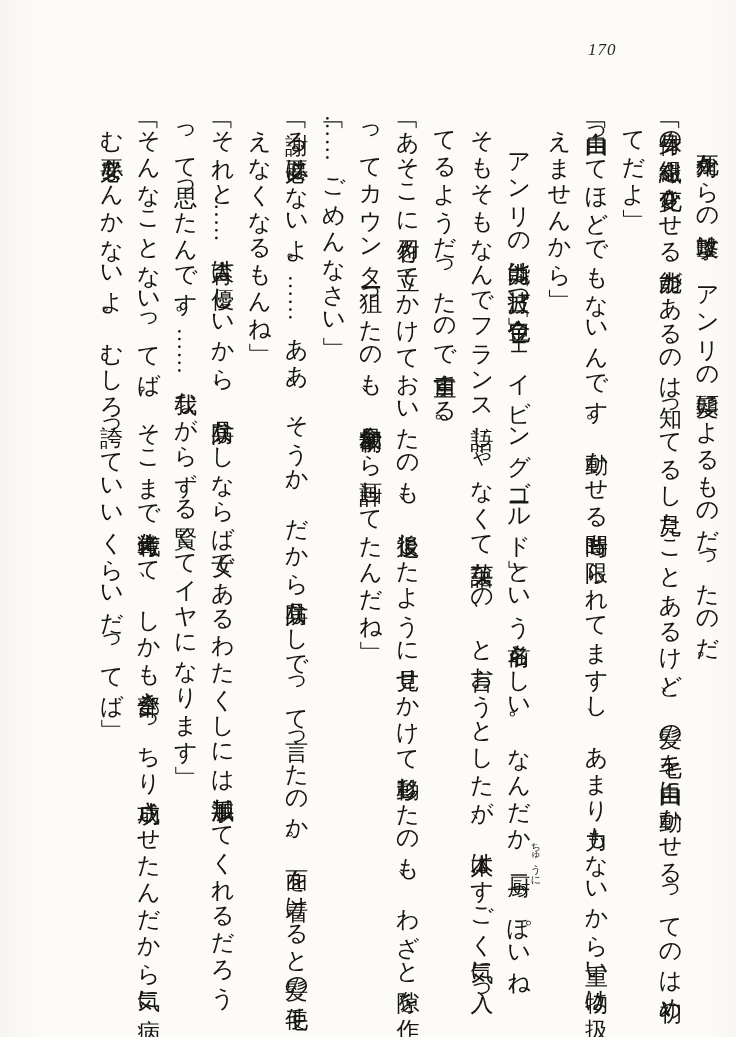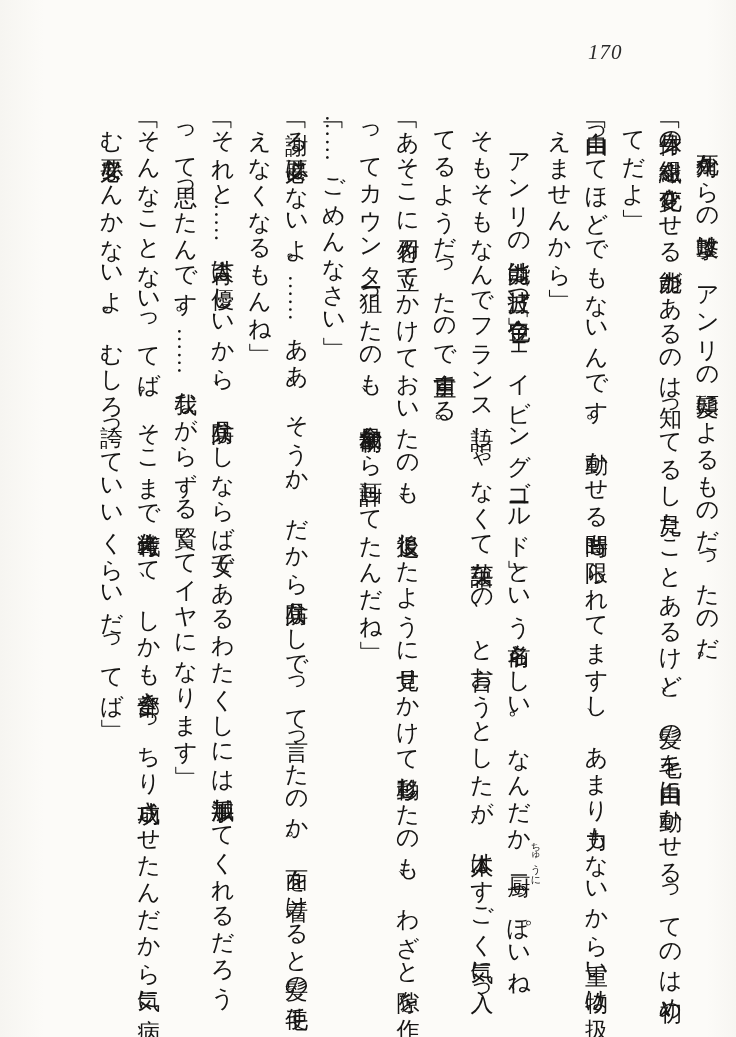--- a/index.html
+++ b/index.html
@@ -17,21 +17,21 @@
     position: absolute;
     inset: 0;
     background: linear-gradient(90deg, #f6f5f1 0%, #fcfbf8 6%, #fcfbf8 96%, #f7f6f2 100%);
   }
   .page-number {
     position: absolute;
     top: 40px;
     left: 588px;
     font-family: "Liberation Serif", "DejaVu Serif", serif;
     font-style: italic;
-    font-size: 21px;
+    font-size: 17px;
     letter-spacing: 1px;
     color: #2a2a2a;
   }
   .text-block {
     position: absolute;
     top: 114px;
     right: 10px;
     height: 898px;
     writing-mode: vertical-rl;
     text-orientation: mixed;

